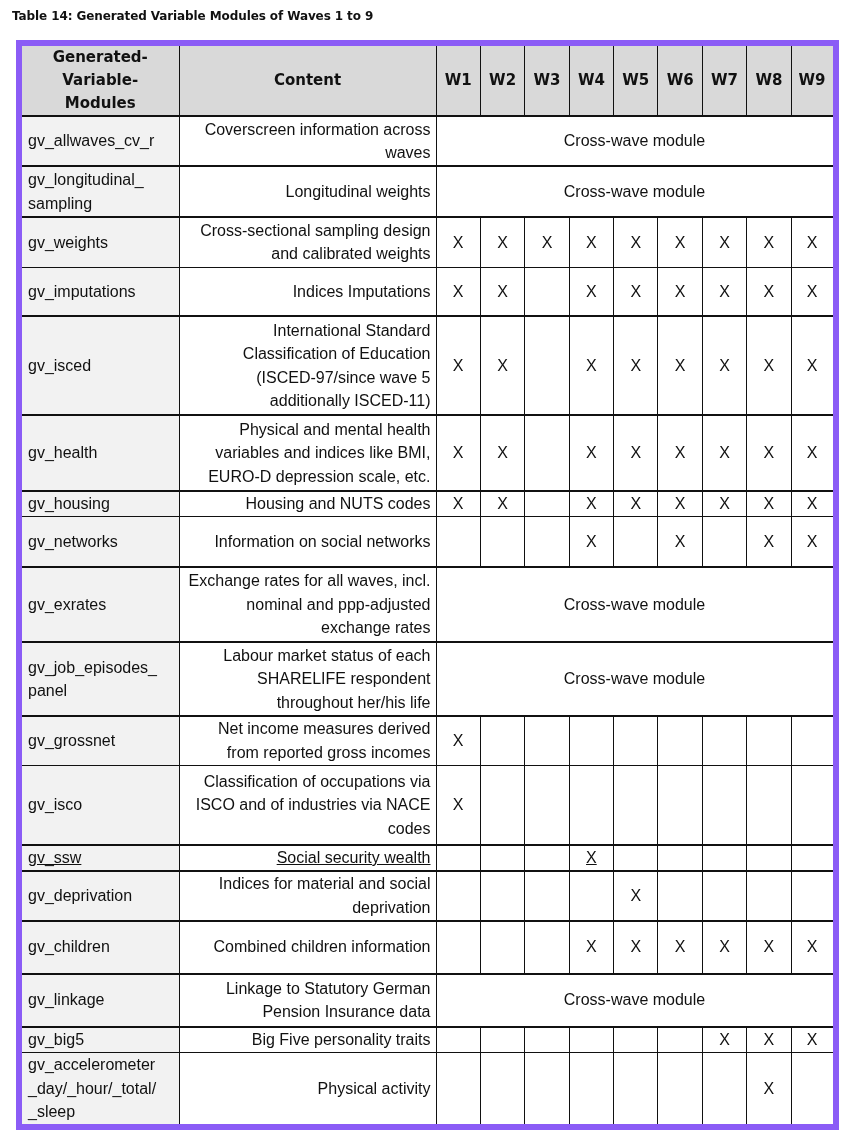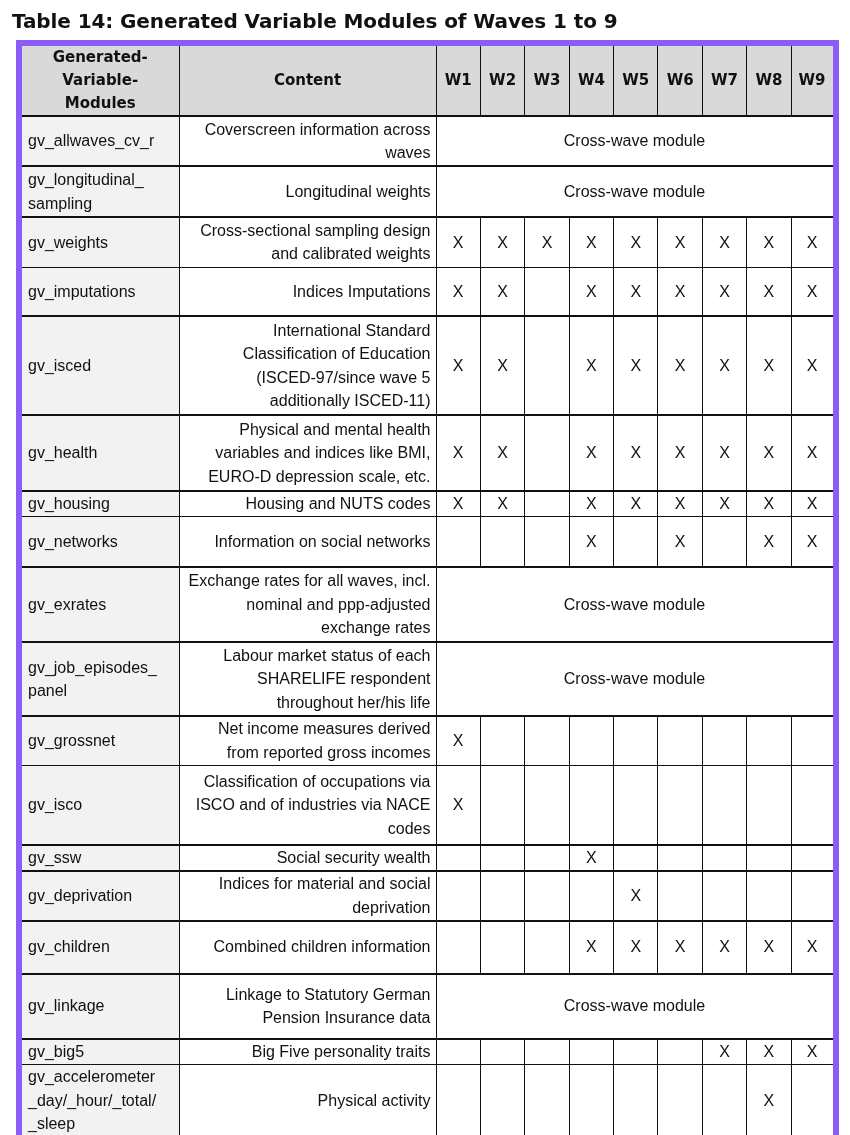--- a/index.html
+++ b/index.html
@@ -1,17 +1,17 @@
 <!DOCTYPE html>
 <html><head>
 <meta charset="utf-8">
 <style>
   html, body { margin: 0; padding: 0; background: #ffffff; }
   body { width: 850px; height: 1135px; position: relative; font-family: "Liberation Sans", "DejaVu Sans", sans-serif; color: #111; }
-  .title { position: absolute; left: 12px; top: 9px; font-family: "DejaVu Sans", sans-serif; font-weight: bold; font-size: 20px; letter-spacing: -0.1px; }
+  .title { position: absolute; left: 12px; top: 9px; font-family: "DejaVu Sans", sans-serif; font-weight: bold; font-size: 12px; letter-spacing: -0.1px; }
   table { position: absolute; left: 16px; top: 40px; border-collapse: collapse; table-layout: fixed; font-size: 16px; }
   td, th { border: 1px solid #111; padding: 0 5px; line-height: 23.5px; vertical-align: middle; }
   th { background: #d9d9d9; font-weight: bold; text-align: center; font-family: "DejaVu Sans", sans-serif; font-size: 15px; line-height: 23px; border-bottom: 2px solid #111; }
   td.mod { background: #f2f2f2; text-align: left; padding-left: 6px; }
   td.content { text-align: right; }
   td.x { text-align: center; padding: 0; }
   td.cross { text-align: center; }
   tr.thick td { border-bottom: 2px solid #111; }
   table { border: 6px solid #8b5cf6; }
   col.c1 { width: 160px; }
@@ -173,21 +173,21 @@
         <td class="x">X</td>
         <td class="x"></td>
         <td class="x"></td>
         <td class="x"></td>
         <td class="x"></td>
         <td class="x"></td>
         <td class="x"></td>
         <td class="x"></td>
         <td class="x"></td>
       </tr>
-      <tr class="thick" style="height: 25px;">
+      <tr class="thick" style="height: 25px; text-decoration: underline;">
         <td class="mod">gv_ssw</td>
         <td class="content">Social security wealth</td>
         <td class="x"></td>
         <td class="x"></td>
         <td class="x"></td>
         <td class="x">X</td>
         <td class="x"></td>
         <td class="x"></td>
         <td class="x"></td>
         <td class="x"></td>
@@ -212,21 +212,21 @@
         <td class="x"></td>
         <td class="x"></td>
         <td class="x"></td>
         <td class="x">X</td>
         <td class="x">X</td>
         <td class="x">X</td>
         <td class="x">X</td>
         <td class="x">X</td>
         <td class="x">X</td>
       </tr>
-      <tr class="thick" style="height: 65px;">
+      <tr class="thick" style="height: 53px;">
         <td class="mod">gv_linkage</td>
         <td class="content">Linkage to Statutory German Pension Insurance data</td>
         <td class="cross" colspan="9">Cross-wave module</td>
       </tr>
       <tr style="height: 26px;">
         <td class="mod">gv_big5</td>
         <td class="content">Big Five personality traits</td>
         <td class="x"></td>
         <td class="x"></td>
         <td class="x"></td>

